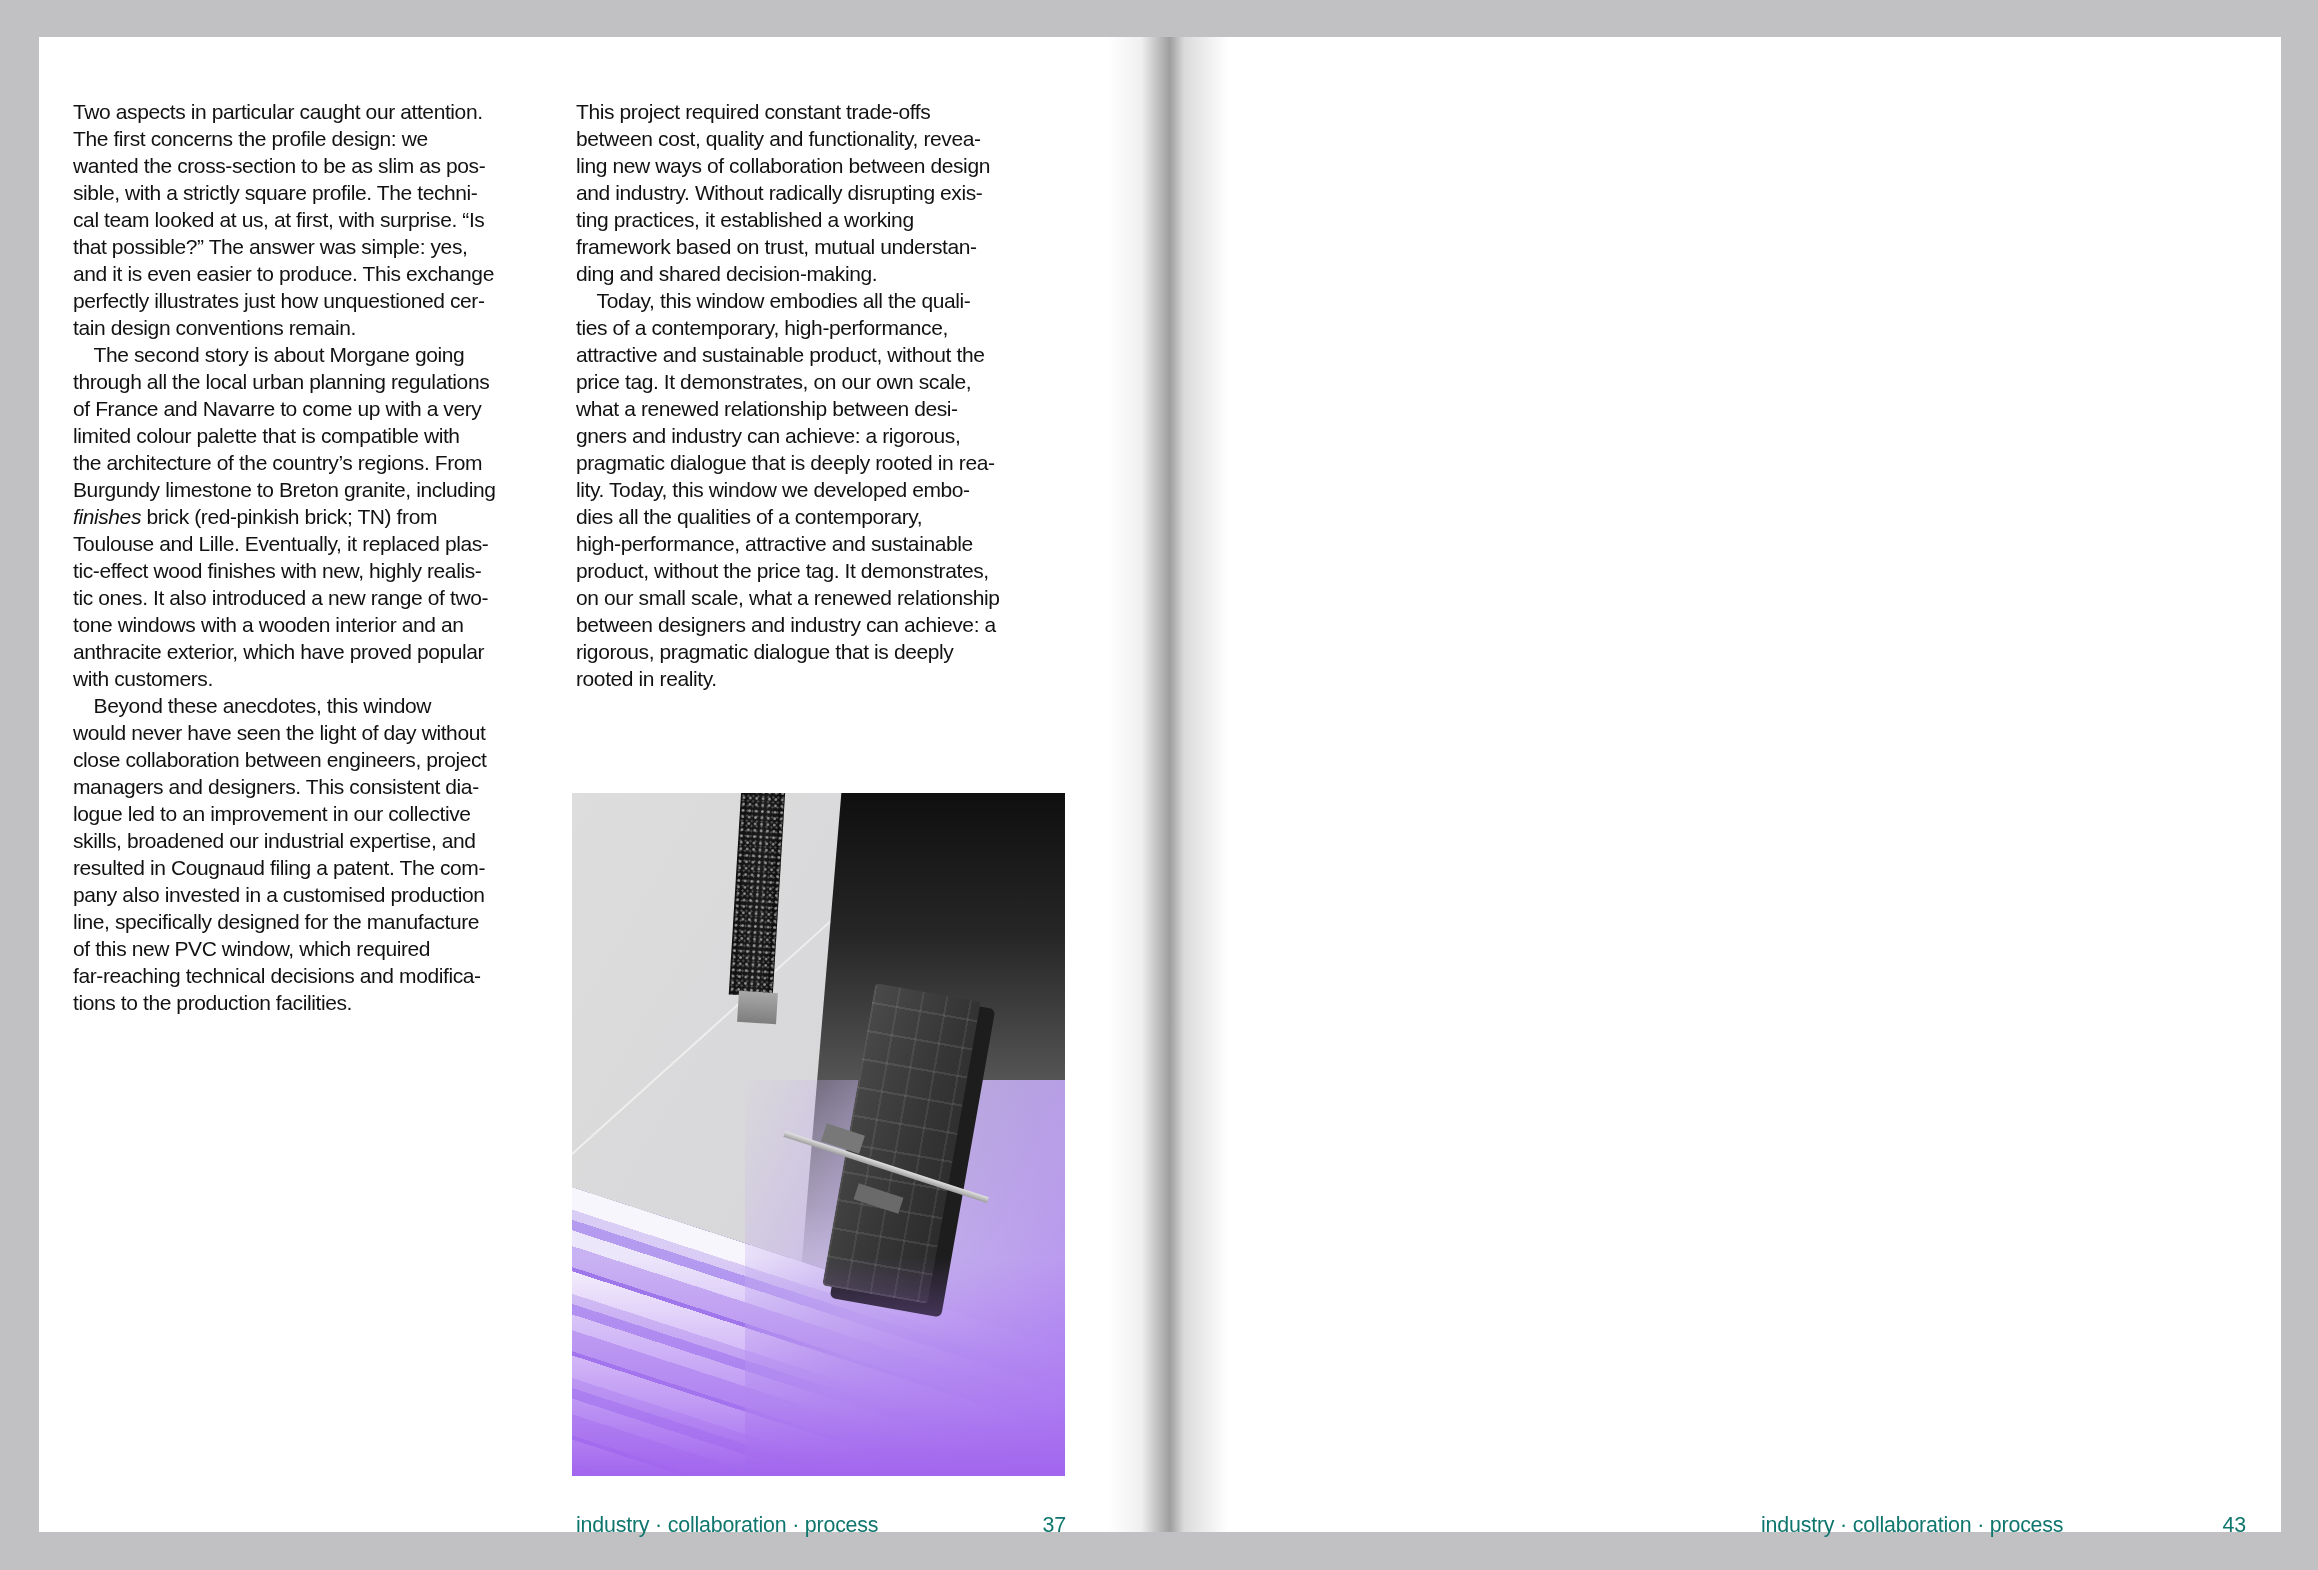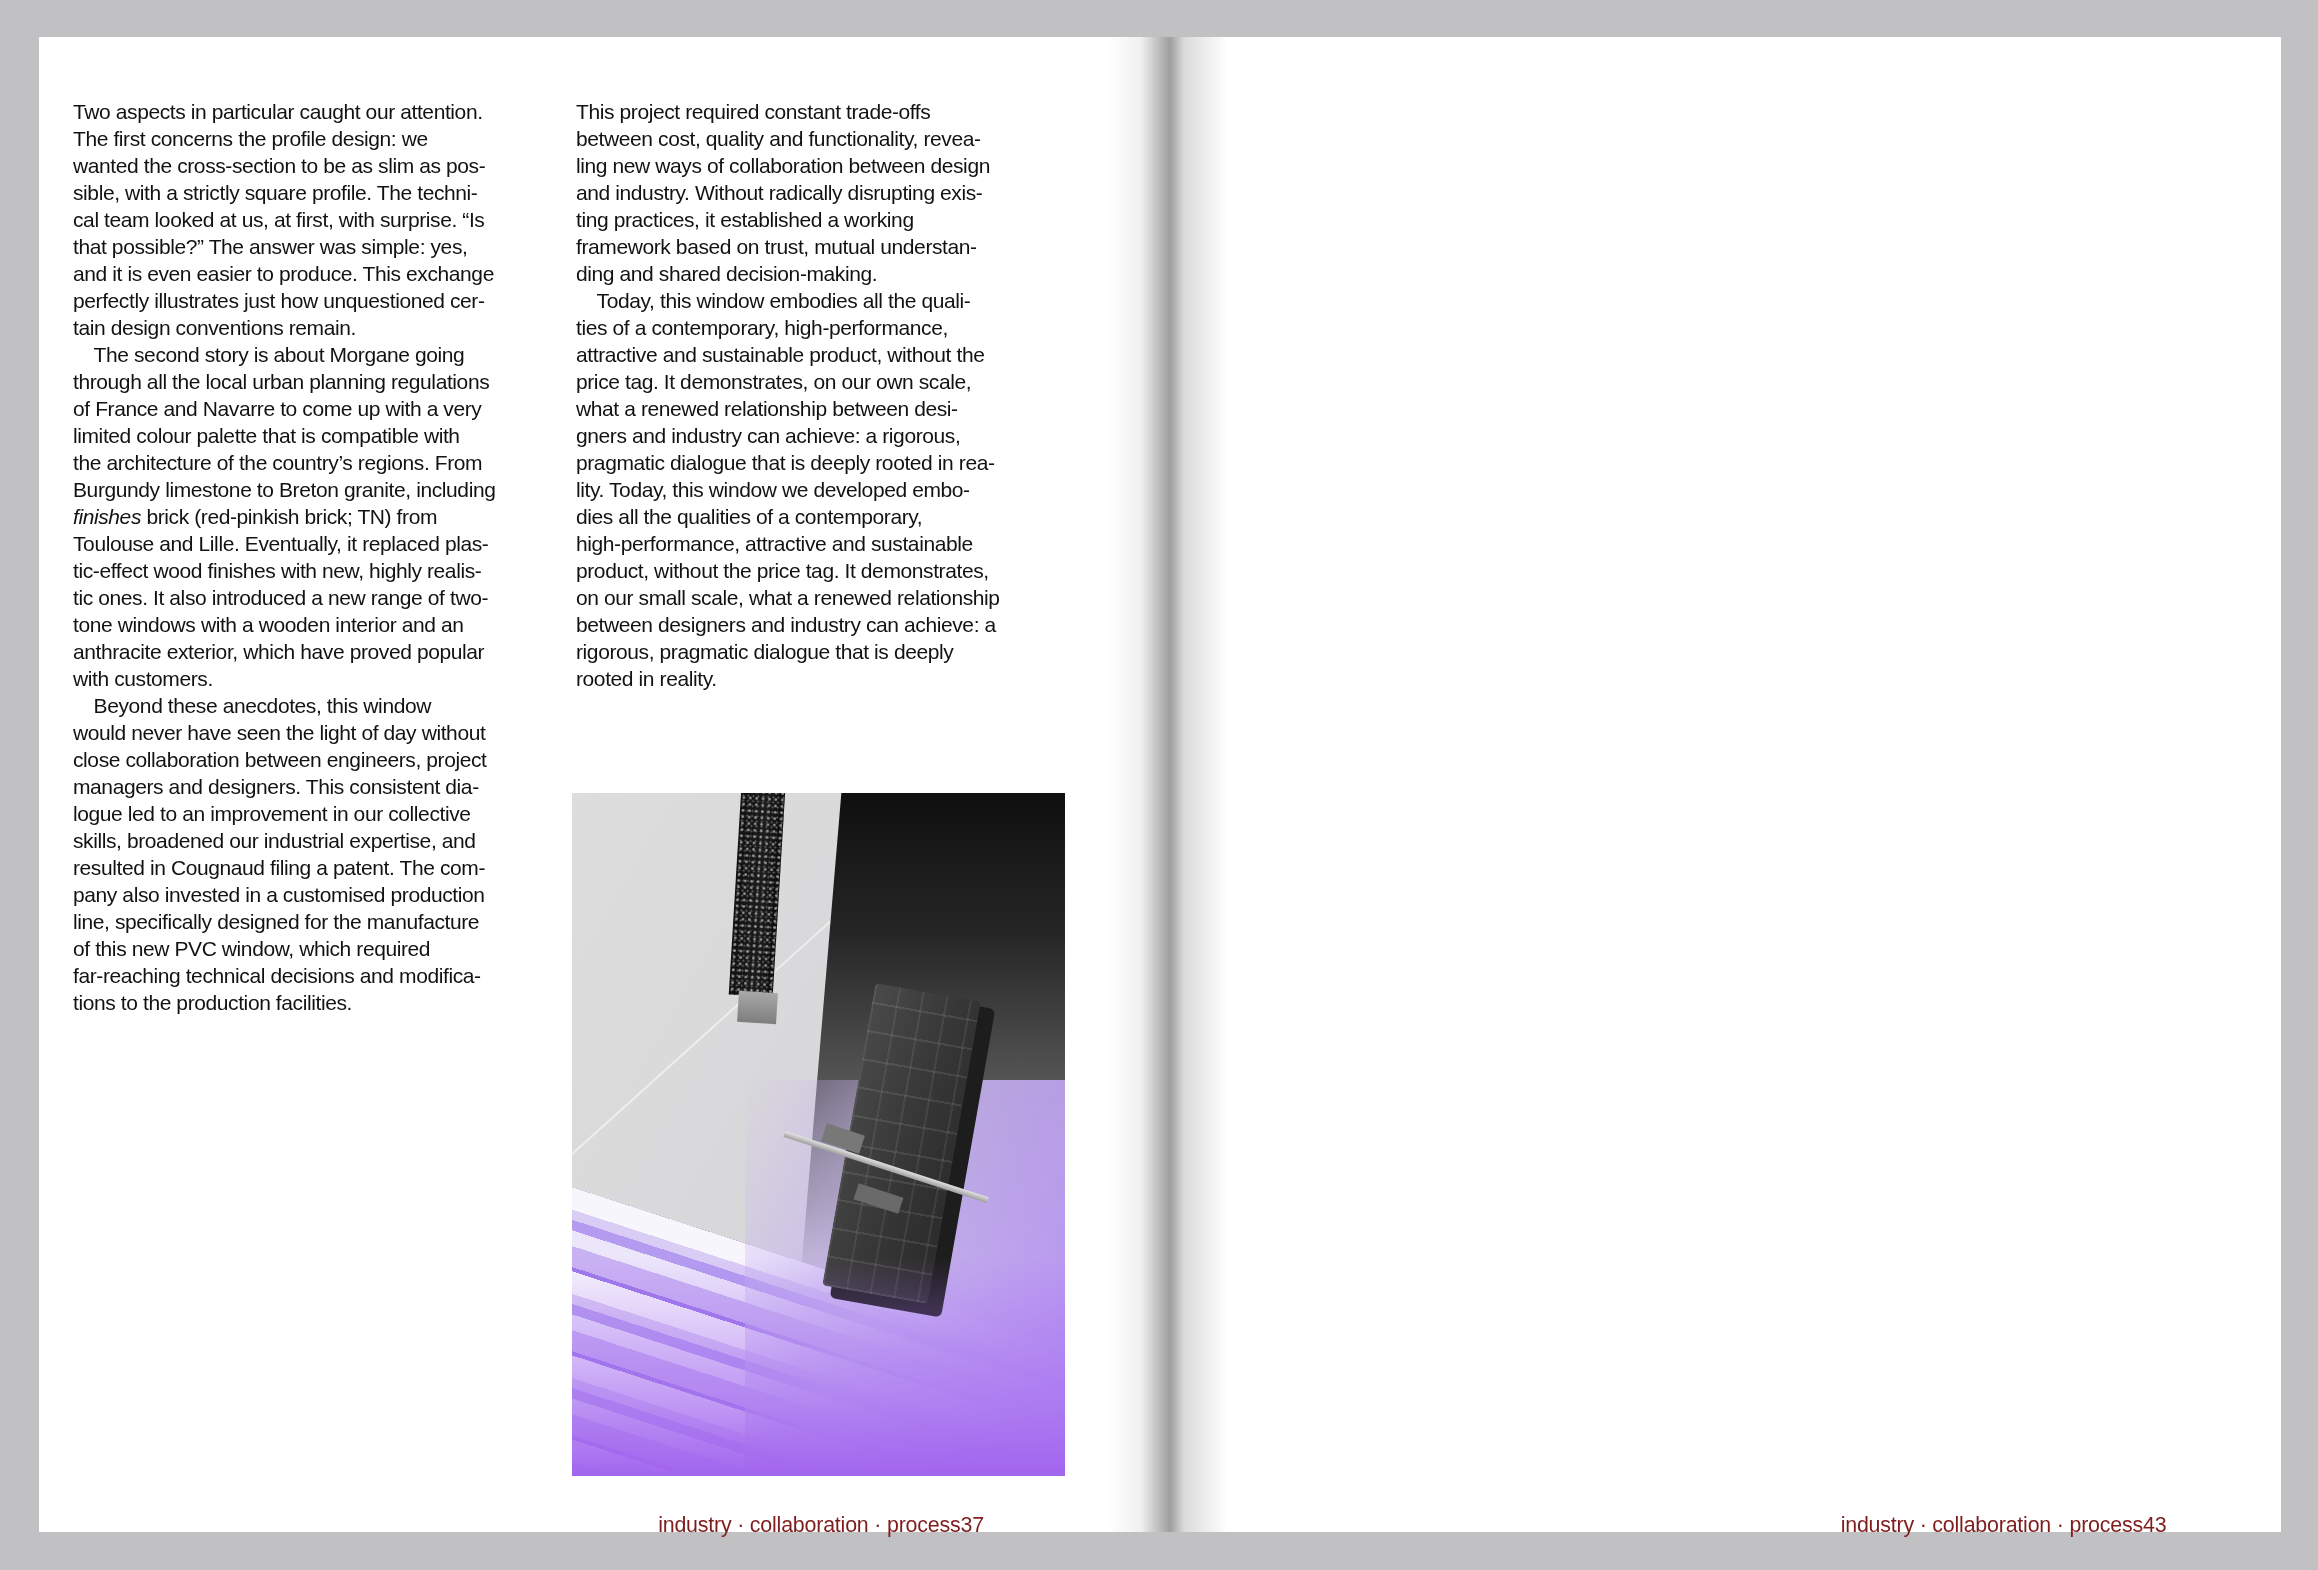--- a/index.html
+++ b/index.html
@@ -9,21 +9,21 @@
   .page{position:absolute;top:11px;height:100%;margin-top:20px;}
   .page.left{left:0;width:1119px;}
   .page.right{left:1119px;width:1123px;}
   .gutter{position:absolute;left:1068px;top:0;width:121px;height:100%;pointer-events:none;z-index:40;
     background:linear-gradient(90deg,rgba(0,0,0,0) 0%,rgba(0,0,0,0.06) 28%,rgba(0,0,0,0.30) 46%,rgba(0,0,0,0.38) 52%,rgba(0,0,0,0.14) 64%,rgba(0,0,0,0) 100%);}
   
   .col{position:absolute;white-space:pre;font-size:21px;line-height:27px;letter-spacing:-0.4px;color:#121212;}
   .col i{font-style:italic;}
   .col1{left:34px;top:30px;width:501px;}
   .col2{left:537px;top:30px;width:501px;}
-  .pfooter{position:absolute;display:flex;justify-content:center;font-size:21.4px;line-height:27px;color:#7f1d1d;letter-spacing:-0.2px;}
+  .pfooter{position:absolute;display:flex;justify-content:space-between;font-size:21.4px;line-height:27px;color:#0f766e;letter-spacing:-0.2px;}
   .pfooter-left{left:537px;top:1444px;width:490px;}
   .pfooter-right{left:603px;top:1444px;width:485px;}
   figure{margin:0;padding:0;}
   .fig{position:absolute;overflow:hidden;}
   .fig *{position:absolute;}
   
   .fig-left{left:533px;top:725px;width:493px;height:683px;
     background:linear-gradient(120deg,#dddddd 0%,#d7d6d9 55%,#cecdd2 100%);}
   .fl-wall-line{left:18%;top:6%;width:2.1px;height:70%;background:rgba(255,255,255,0.55);transform:rotate(48deg);}
   .fl-dark{left:46%;top:0;width:54%;height:74%;

